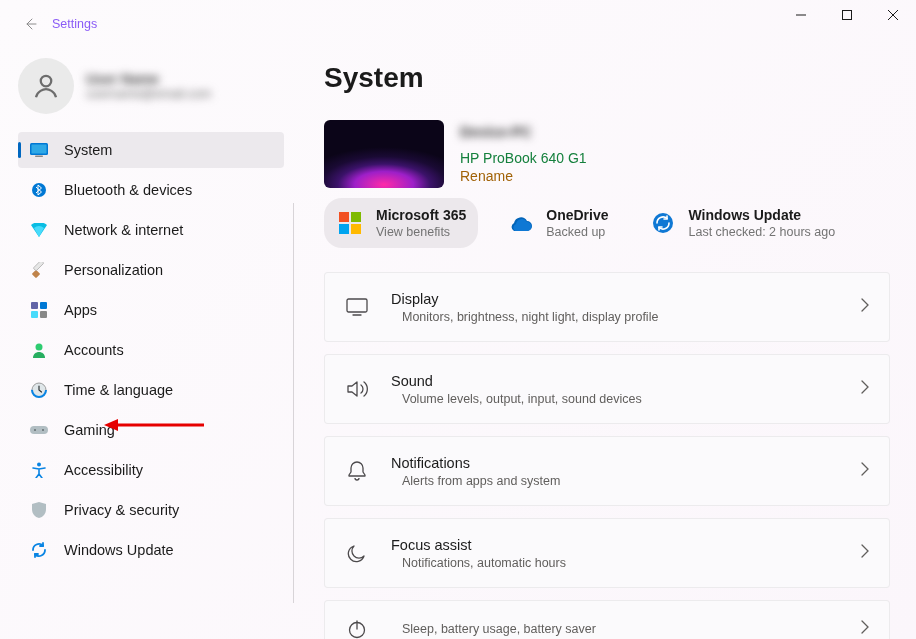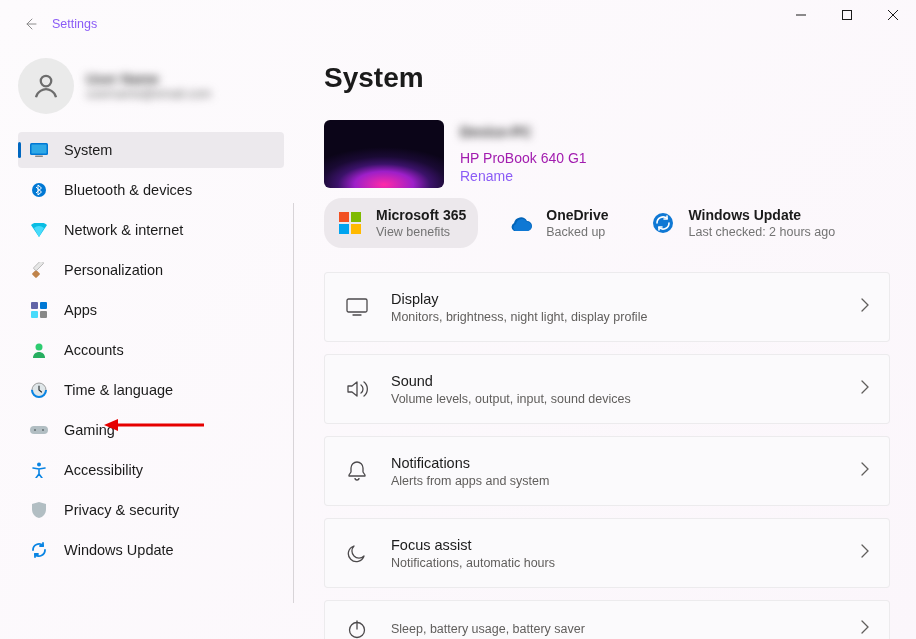--- a/index.html
+++ b/index.html
@@ -198,26 +198,26 @@
     overflow: hidden;
   }
   .device-info .dname {
     font-size: 14.5px;
     font-weight: 600;
     filter: blur(4px);
     color: #333;
   }
   .device-info .dmodel {
     font-size: 14px;
-    color: #a21caf;
+    color: #15803d;
     margin-top: 10px;
   }
   .device-info .rename {
     font-size: 14px;
-    color: #8b5cf6;
+    color: #a16207;
     margin-top: 2px;
     cursor: pointer;
   }
 
   .tiles {
     display: flex;
     gap: 16px;
     margin: 10px 0 24px 0;
     align-items: center;
   }
@@ -277,20 +277,21 @@
   .card .c-text { flex: 1; }
   .card .c-title {
     font-size: 14.5px;
     color: #1b1b1b;
     line-height: 20px;
   }
   .card .c-sub {
     font-size: 12.5px;
     color: #605e5c;
     line-height: 16px;
+    margin-left: 11px;
   }
   .card .chevron {
     color: #605e5c;
   }
 </style>
 </head>
 <body>
 
 <div class="titlebar">
   <div class="back-btn disabled">

